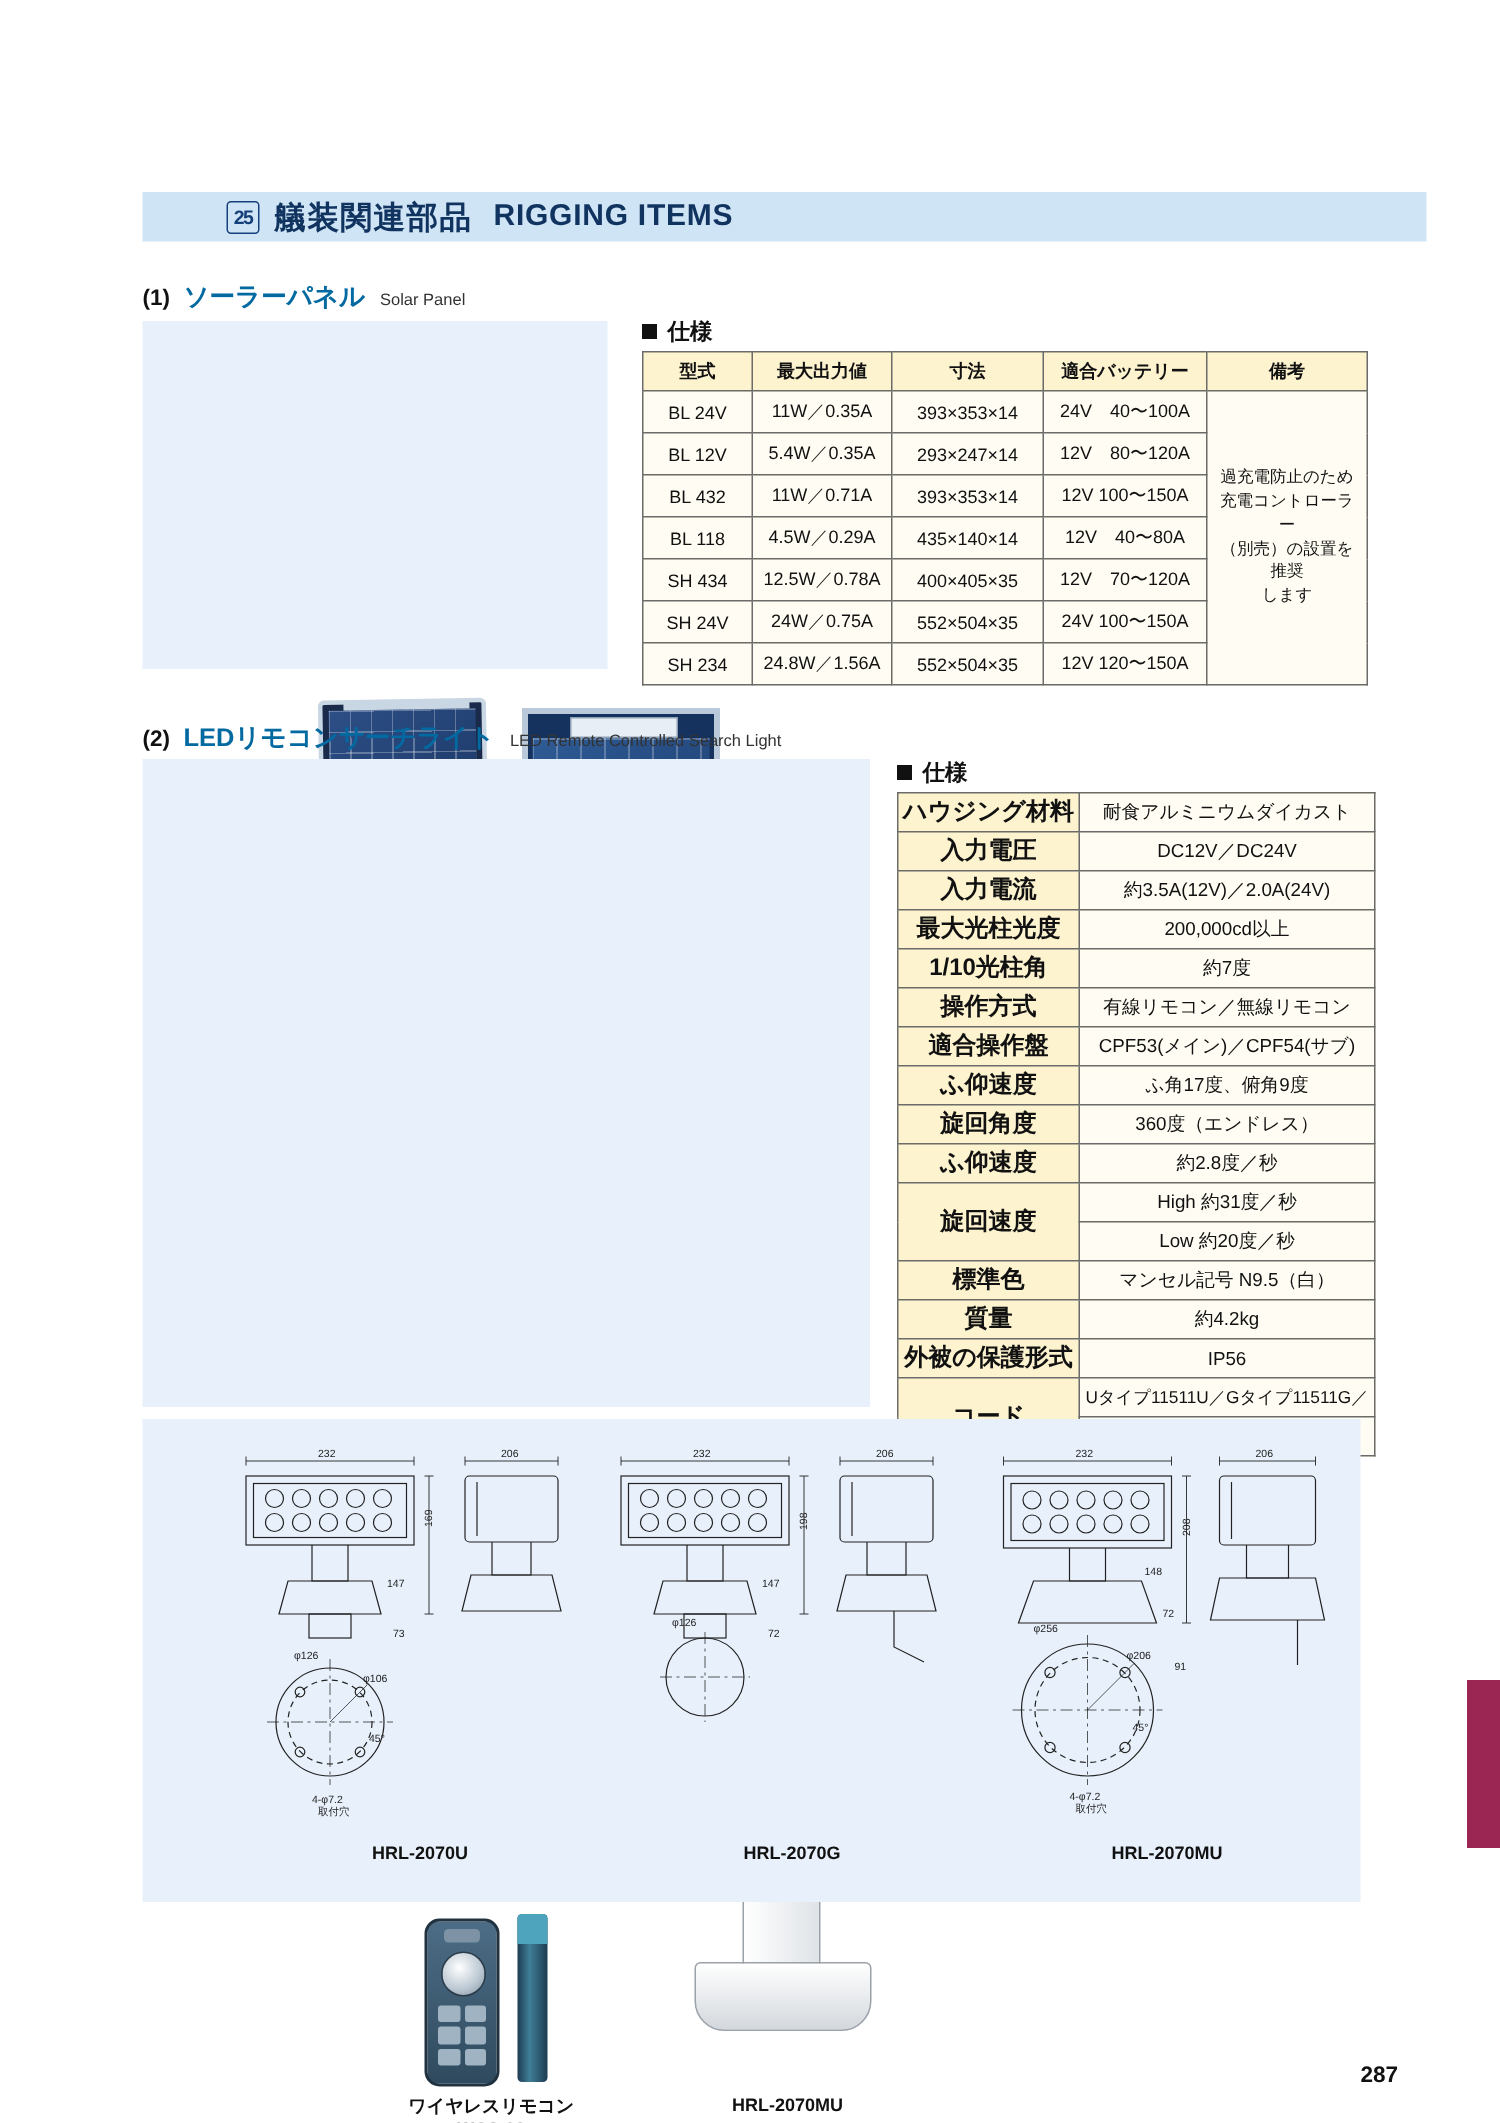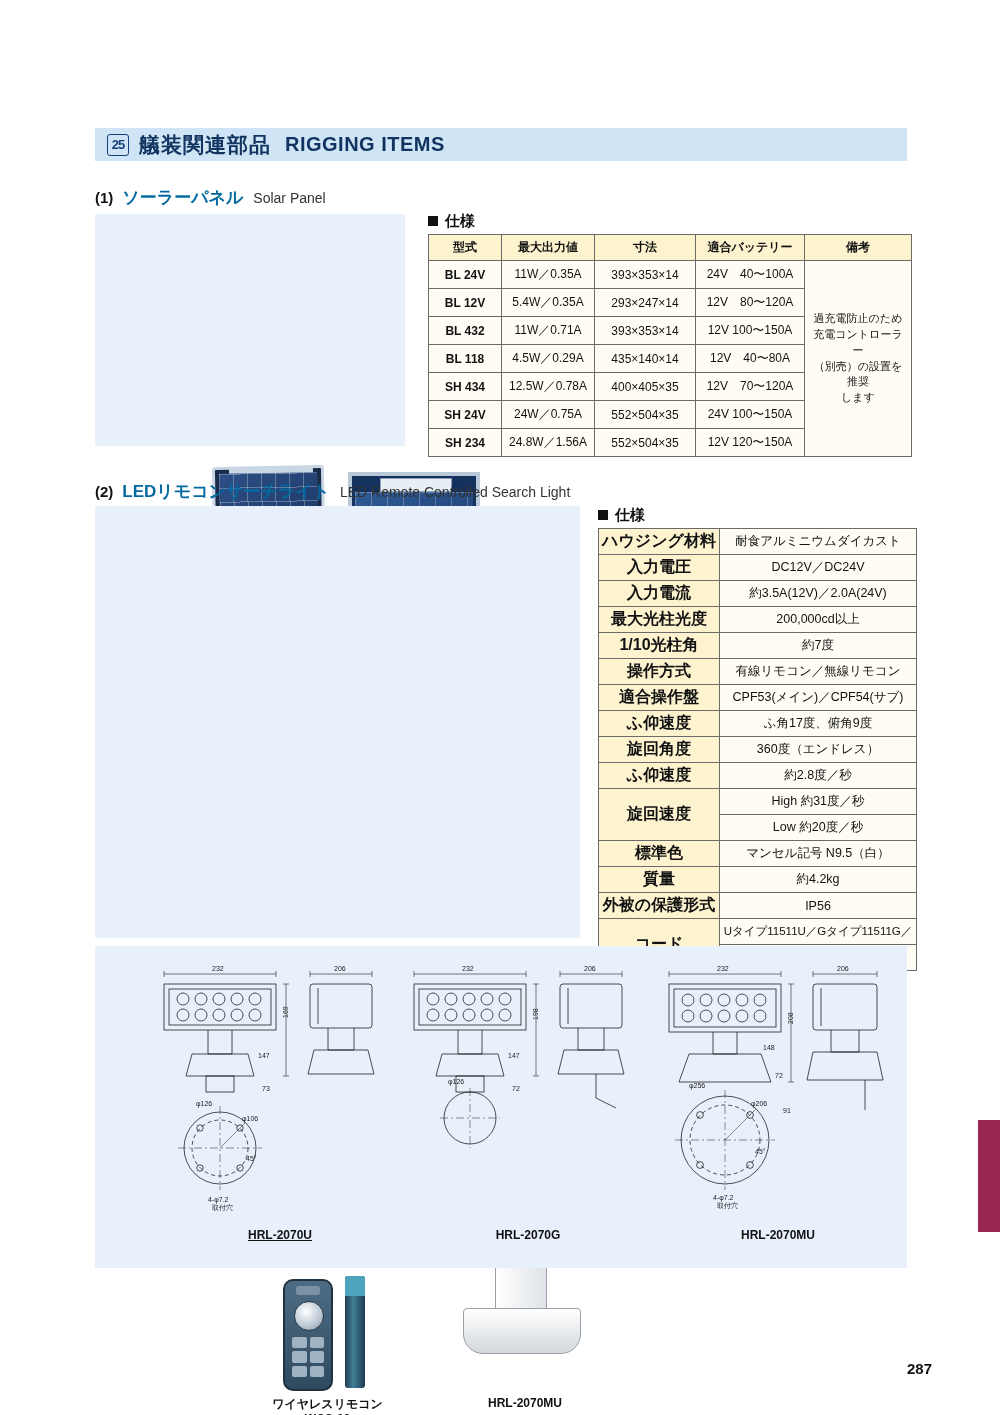--- a/index.html
+++ b/index.html
@@ -22,20 +22,21 @@
   }
 
   
   .header-bar {
     position: absolute;
     left: 95px; top: 128px;
     width: 812px; height: 33px;
     background: #cfe4f5;
     display: flex;
     align-items: center;
+    padding-left: 44px;
   }
   .header-num {
     width: 22px; height: 22px;
     margin-left: 12px;
     border: 1.6px solid #16407a;
     border-radius: 3px;
     color: #16407a;
     font-size: 13px;
     font-weight: bold;
     display: flex; align-items: center; justify-content: center;
@@ -68,21 +69,21 @@
     font-weight: bold;
     color: #111;
   }
   .sec-jp {
     font-size: 17px;
     font-weight: bold;
     margin-left: 9px;
     color: #0369a1;
   }
   .sec-en {
-    font-size: 14px;
+    font-size: 11px;
     margin-left: 10px;
     color: #333;
   }
 
   #sec1 { left: 95px; top: 186px; }
   #sec2 { left: 95px; top: 480px; }
 
   
   .spec-head {
     position: absolute;
@@ -141,21 +142,21 @@
   #solar-table {
     left: 428px; top: 234px;
   }
   #solar-table th {
     background: #fdf3cf;
     font-weight: bold;
     height: 25px;
     font-size: 12px;
   }
   #solar-table td { height: 27px; }
-  #solar-table .model { font-weight: bold; }
+  #solar-table .model { font-weight: normal; }
   #solar-table .remark {
     font-size: 11px;
     line-height: 1.45;
     padding: 2px 4px;
   }
 
   #led-table {
     left: 598px; top: 528px;
   }
   #led-table td {
@@ -168,21 +169,21 @@
     font-size: 16px;
   }
   #led-table td.v {
     width: 196px;
     font-size: 12.5px;
   }
 
   
   .pageno {
     position: absolute;
-    right: 68px; bottom: 38px;
+    right: 68px; bottom: 23px;
     font-size: 15px;
     font-weight: bold;
     color: #111;
   }
   .side-tab {
     position: absolute;
     right: 0; top: 1120px;
     width: 22px; height: 112px;
     background: #9c2653;
   }
@@ -725,20 +726,20 @@
         <text x="34" y="130">φ256</text>
         <text x="96" y="148">φ206</text>
         <text x="100" y="196">45°</text>
         <text x="58" y="242">4-φ7.2</text>
         <text x="62" y="250">取付穴</text>
         <text x="128" y="155">91</text>
       </g>
     </svg>
   </div>
 
-  <div class="cap2" style="left:190px; top:1228px; width:180px;text-decoration:underline;">HRL-2070U</div>
+  <div class="cap2" style="left:190px; top:1228px; width:180px;">HRL-2070U</div>
   <div class="cap2" style="left:438px; top:1228px; width:180px;">HRL-2070G</div>
   <div class="cap2" style="left:688px; top:1228px; width:180px;">HRL-2070MU</div>
 
   <div class="side-tab"></div>
   <div class="pageno">287</div>
 
 </div>
 
 </body></html>

